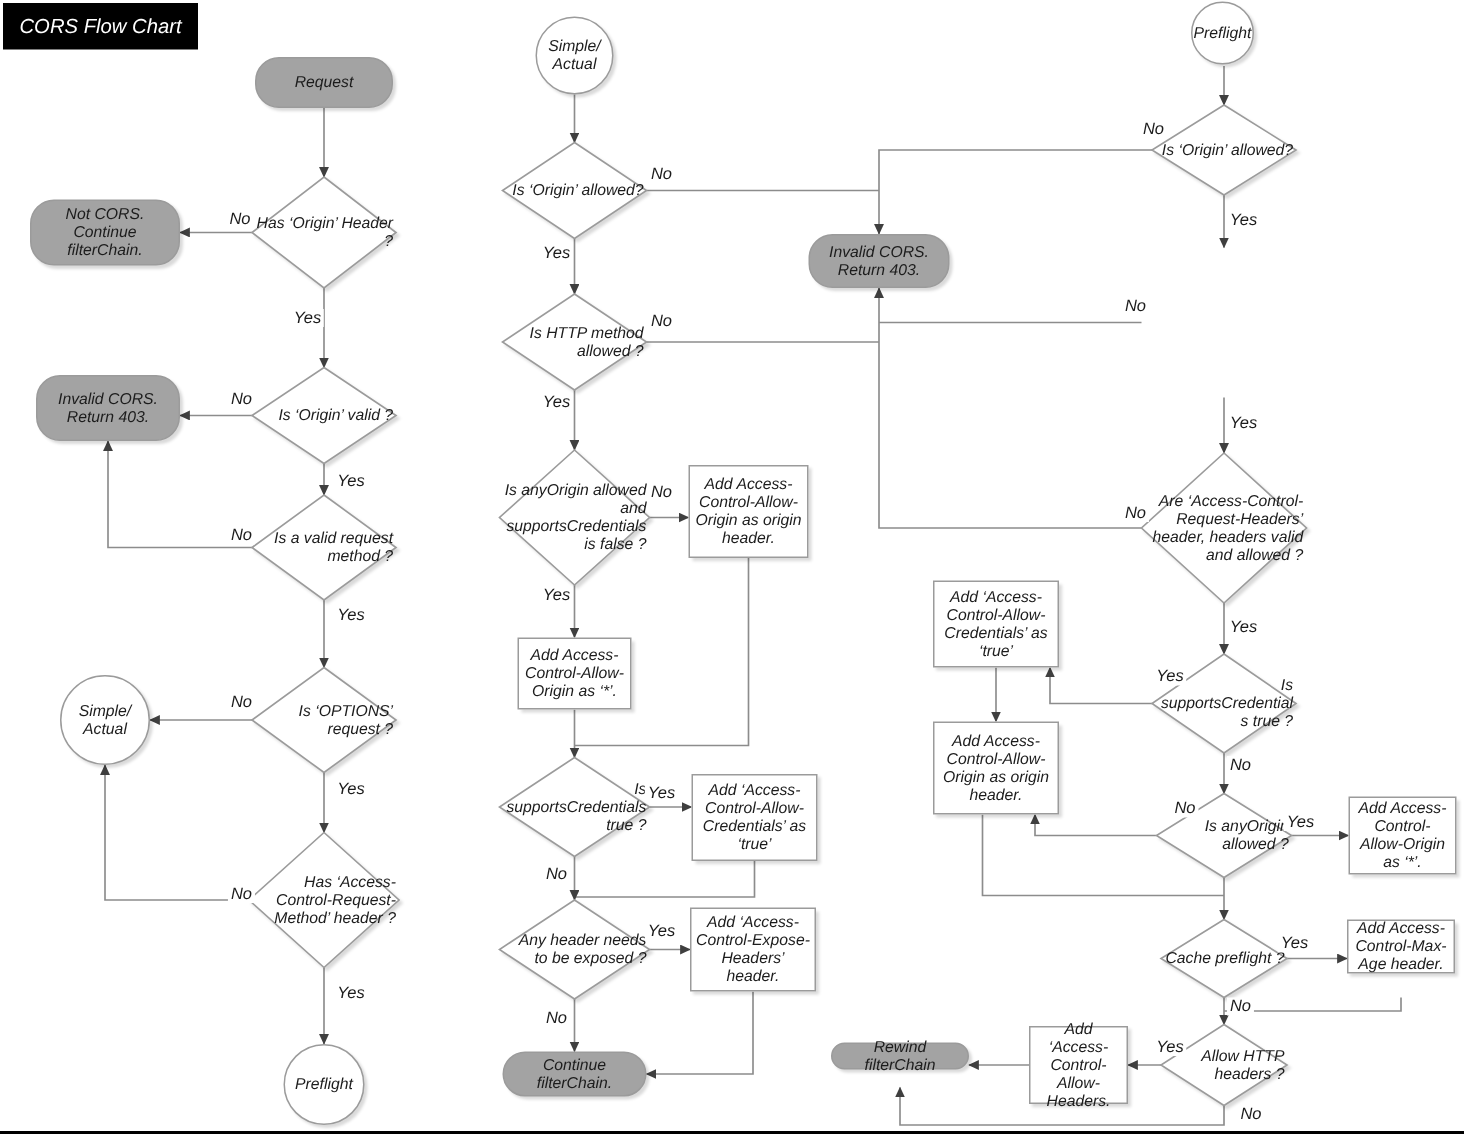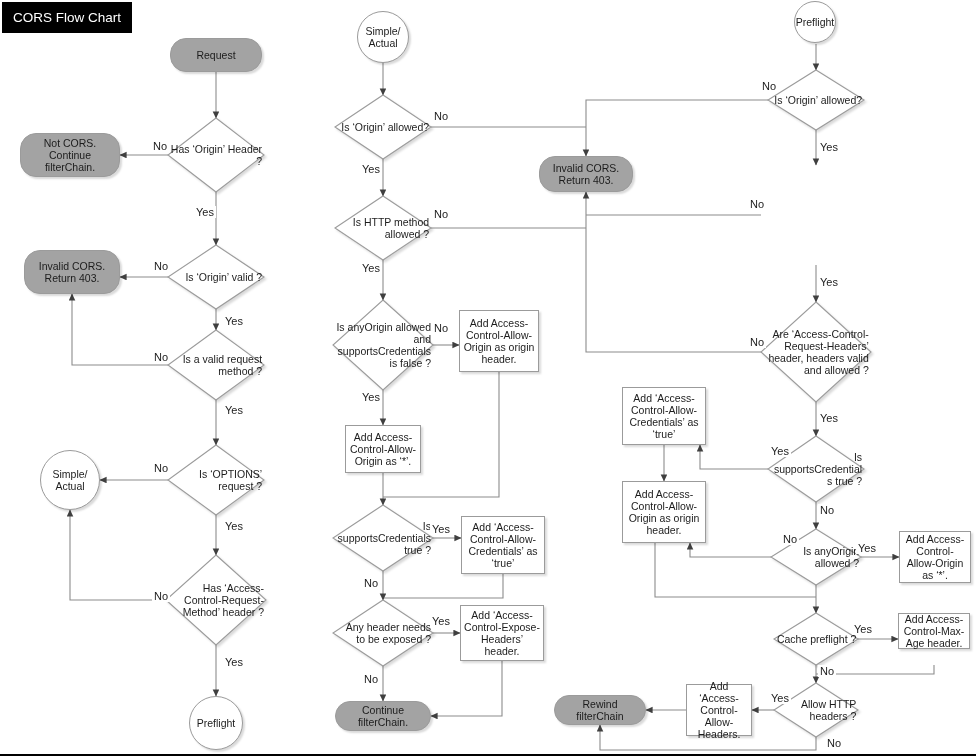--- a/index.html
+++ b/index.html
@@ -1,16 +1,16 @@
 <!DOCTYPE html>
 <html><head>
 <meta charset="utf-8">
 <style>
   html,body{margin:0;padding:0;background:#fff;font-family:"Liberation Sans",sans-serif;}
-  .canvas{position:relative;width:976px;height:756px;background:#fff;overflow:hidden;border-bottom:2px solid #000;box-sizing:border-box;}
+  .canvas{position:relative;width:976px;height:756px;background:#fff;overflow:hidden;border-bottom:2px solid #000;box-sizing:border-box;font-style:italic;}
   .edges{position:absolute;left:0;top:0;width:976px;height:756px;}
   .edges polyline{fill:none;stroke:#8c8c8c;stroke-width:1.1;}
   .edges .a{marker-end:url(#arw);}
   .node{position:absolute;display:flex;align-items:center;justify-content:center;text-align:center;
         font-size:10.5px;line-height:1.15;color:#1c1c1c;box-sizing:border-box;}
   .terminator{background:#a3a3a3;border:1px solid #9b9b9b;border-radius:16px;box-shadow:2px 2px 2px rgba(0,0,0,.15);padding:2px 6px;}
   .process{background:#fff;border:1px solid #9b9b9b;box-shadow:2px 2px 2px rgba(0,0,0,.15);padding:2px 3px;overflow-wrap:break-word;}
   .circle{background:#fff;border:1px solid #9b9b9b;border-radius:50%;box-shadow:2px 2px 2px rgba(0,0,0,.15);}
   .decision .shape{position:absolute;left:0;top:0;width:100%;height:100%;overflow:visible;
         filter:drop-shadow(2px 2px 1px rgba(0,0,0,.15));}
@@ -262,21 +262,21 @@
     <svg class="shape" viewBox="0 0 100 100" preserveAspectRatio="none">
         <polygon points="50,0 100,50 50,100 0,50"></polygon>
       </svg>
     <div class="label">Allow HTTP headers ?</div>
   </div>
 
   <div class="node process" style="left:686px;top:684px;width:66px;height:52px">
     <div class="label">Add ‘Access-Control-Allow-Headers.</div>
   </div>
 
-  <div class="node terminator" style="left:554px;top:695px;width:92px;height:30px">
+  <div class="node terminator" style="left:554px;top:695px;width:92px;height:18px">
     <div class="label">Rewind filterChain</div>
   </div>
 
   <span class="elabel" style="left:160px;top:146px">No</span>
   <span class="elabel" style="left:205px;top:212px">Yes</span>
   <span class="elabel" style="left:161px;top:266px">No</span>
   <span class="elabel" style="left:234px;top:321px">Yes</span>
   <span class="elabel" style="left:161px;top:357px">No</span>
   <span class="elabel" style="left:234px;top:410px">Yes</span>
   <span class="elabel" style="left:161px;top:468px">No</span>

